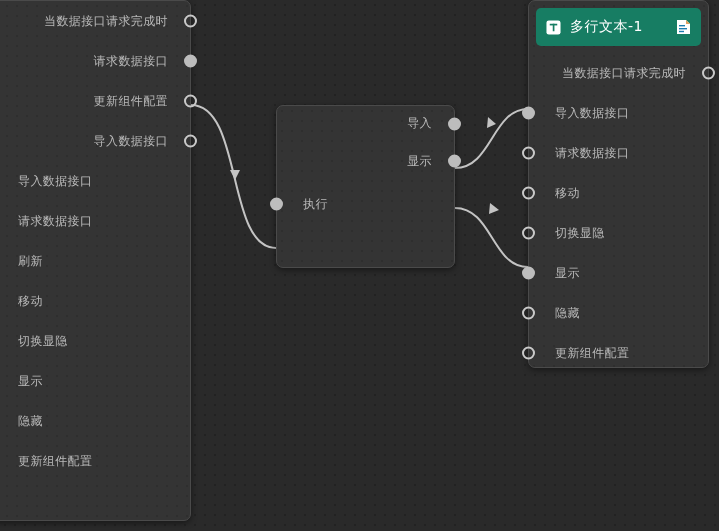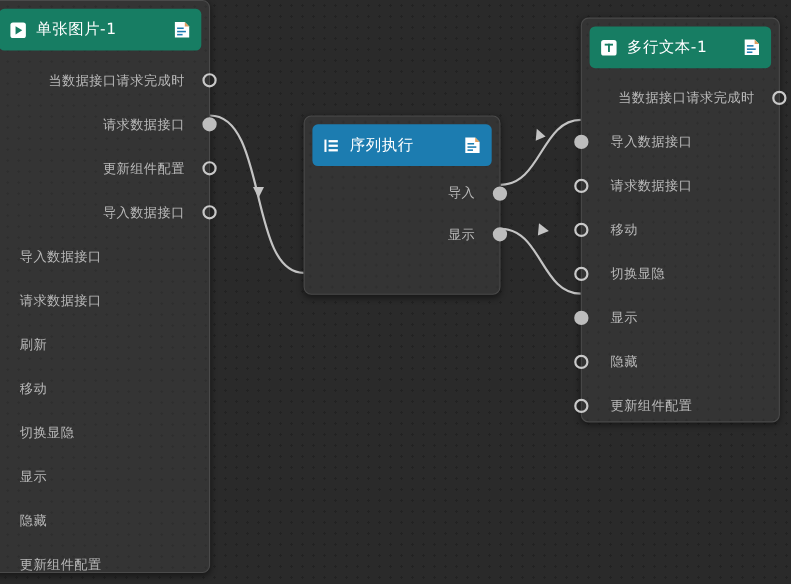--- a/index.html
+++ b/index.html
@@ -88,34 +88,20 @@
     <path d="M 230,170 l 5,10 l 5,-10 z" fill="#c4c4c4"></path>
 
     <path d="M 455,168 C 492,168 492,109 528,109" fill="none" stroke="#c4c4c4" stroke-width="2"></path>
     <path d="M 487,128 l 1,-11 l 8,7 z" fill="#c4c4c4"></path>
 
     <path d="M 455,208 C 492,208 492,267 528,267" fill="none" stroke="#c4c4c4" stroke-width="2"></path>
     <path d="M 490,203 l 9,7 l -10,4 z" fill="#c4c4c4"></path>
   </svg>
 
   <div class="node" id="node-image" style="left:-9px;top:0px;width:200px;height:521px;">
-    <div class="node-header green">
-      <svg class="hdr-icon" viewBox="0 0 16 16">
-        <rect x="0.5" y="0.5" width="15" height="15" rx="2.5" fill="#ffffff"></rect>
-        <polygon points="5.5,4 12,8 5.5,12" fill="#177d63"></polygon>
-      </svg>
-      <span class="node-title">单张图片-1</span>
-      <svg class="doc-icon" viewBox="0 0 15 16">
-        <path d="M1 1 h9 l4 4 v10 h-13 z" fill="#ffffff"></path>
-        <path d="M10 1 l4 4 h-4 z" fill="#e0a060"></path>
-        <rect x="3" y="6" width="6" height="1.4" fill="#1c7cb0"></rect>
-        <rect x="3" y="9" width="8" height="1.4" fill="#1c7cb0"></rect>
-        <rect x="3" y="11.8" width="5" height="1.4" fill="#1c7cb0"></rect>
-      </svg>
-    </div>
     <div class="rows">
       <div class="row out">
         <span class="row-label">当数据接口请求完成时</span>
         <span class="port right hollow"></span>
       </div>
       <div class="row out">
         <span class="row-label">请求数据接口</span>
         <span class="port right filled"></span>
       </div>
       <div class="row out">
@@ -155,49 +141,37 @@
         <span class="row-label">隐藏</span>
       </div>
       <div class="row in">
 
         <span class="row-label">更新组件配置</span>
       </div>
     </div>
   </div>
 
   <div class="node" id="node-sequence" style="left:276px;top:105px;width:179px;height:163px;">
-    <div class="node-header blue">
-      <svg class="hdr-icon" viewBox="0 0 16 16">
-        <rect x="1" y="2" width="2" height="12" fill="#ffffff"></rect>
-        <rect x="5" y="2.5" width="9" height="2.2" fill="#ffffff"></rect>
-        <rect x="5" y="6.9" width="9" height="2.2" fill="#ffffff"></rect>
-        <rect x="5" y="11.3" width="9" height="2.2" fill="#ffffff"></rect>
-      </svg>
-      <span class="node-title">序列执行</span>
-      <svg class="doc-icon" viewBox="0 0 15 16">
-        <path d="M1 1 h9 l4 4 v10 h-13 z" fill="#ffffff"></path>
-        <path d="M10 1 l4 4 h-4 z" fill="#e0a060"></path>
-        <rect x="3" y="6" width="6" height="1.4" fill="#1c7cb0"></rect>
-        <rect x="3" y="9" width="8" height="1.4" fill="#1c7cb0"></rect>
-        <rect x="3" y="11.8" width="5" height="1.4" fill="#1c7cb0"></rect>
-      </svg>
-    </div>
     <div class="rows">
       <div class="row out" style="height:35px;">
         <span class="row-label">导入</span>
         <span class="port right filled"></span>
       </div>
       <div class="row out" style="height:40px;">
         <span class="row-label">显示</span>
         <span class="port right filled"></span>
       </div>
+      <div class="row in" style="height:40px;margin-top:3px;">
+        <span class="port left filled"></span>
+        <span class="row-label">执行</span>
+      </div>
     </div>
   </div>
 
-  <div class="node" id="node-text" style="left:528px;top:0px;width:181px;height:368px;margin-top:16px;">
+  <div class="node" id="node-text" style="left:528px;top:0px;width:181px;height:368px;">
     <div class="node-header green">
       <svg class="hdr-icon" viewBox="0 0 16 16">
         <rect x="0.5" y="0.5" width="15" height="15" rx="2.5" fill="#ffffff"></rect>
         <rect x="4" y="4" width="8" height="1.8" fill="#177d63"></rect>
         <rect x="7.2" y="4" width="1.8" height="8" fill="#177d63"></rect>
       </svg>
       <span class="node-title">多行文本-1</span>
       <svg class="doc-icon" viewBox="0 0 15 16">
         <path d="M1 1 h9 l4 4 v10 h-13 z" fill="#ffffff"></path>
         <path d="M10 1 l4 4 h-4 z" fill="#e0a060"></path>

